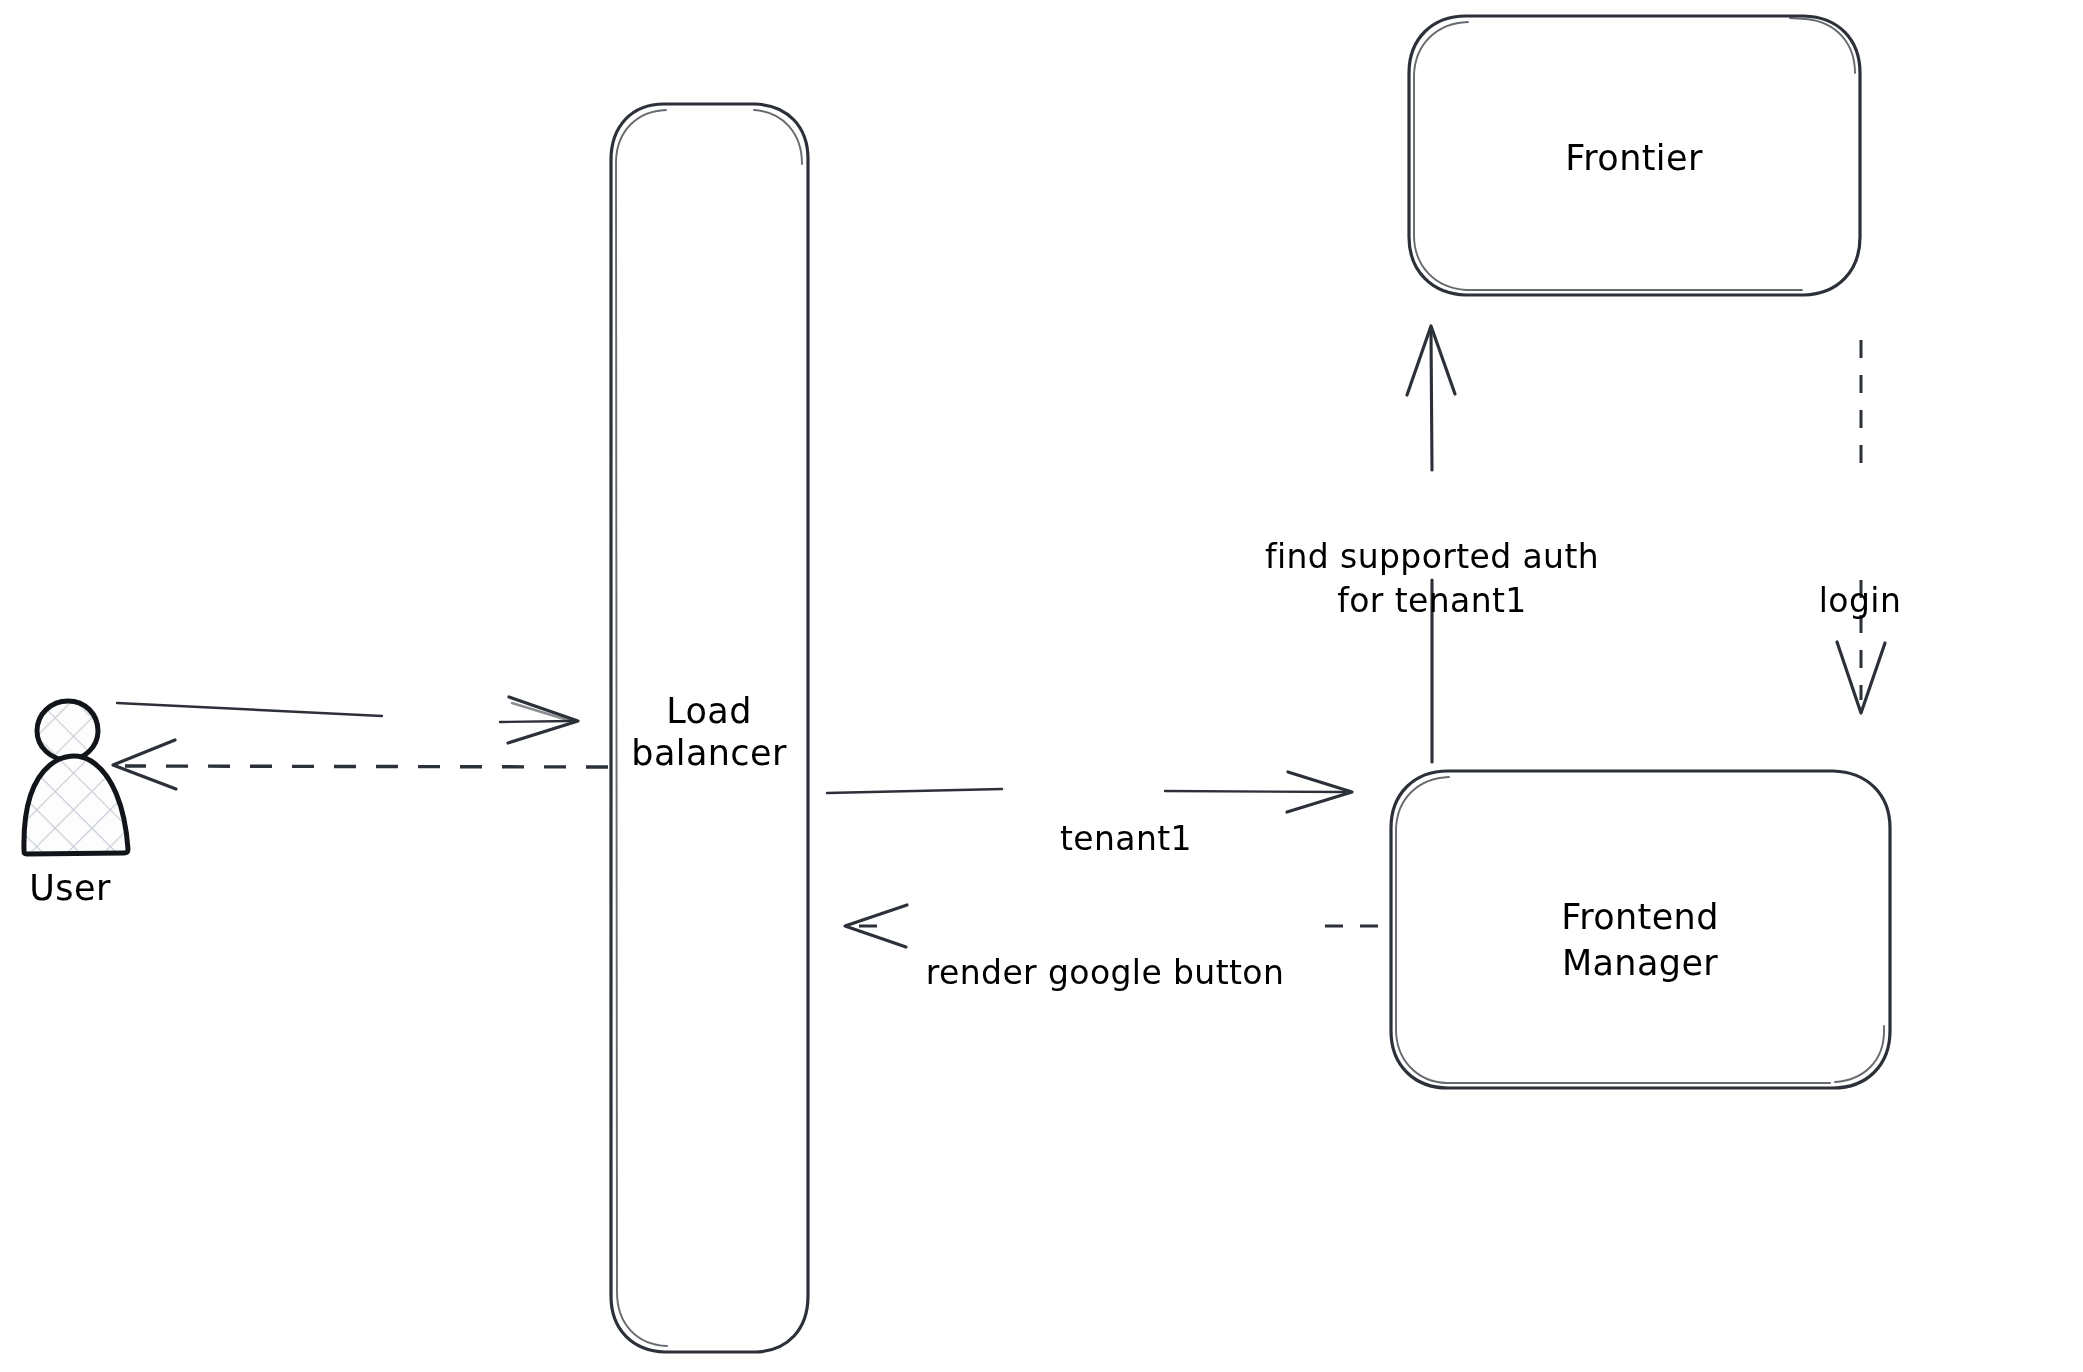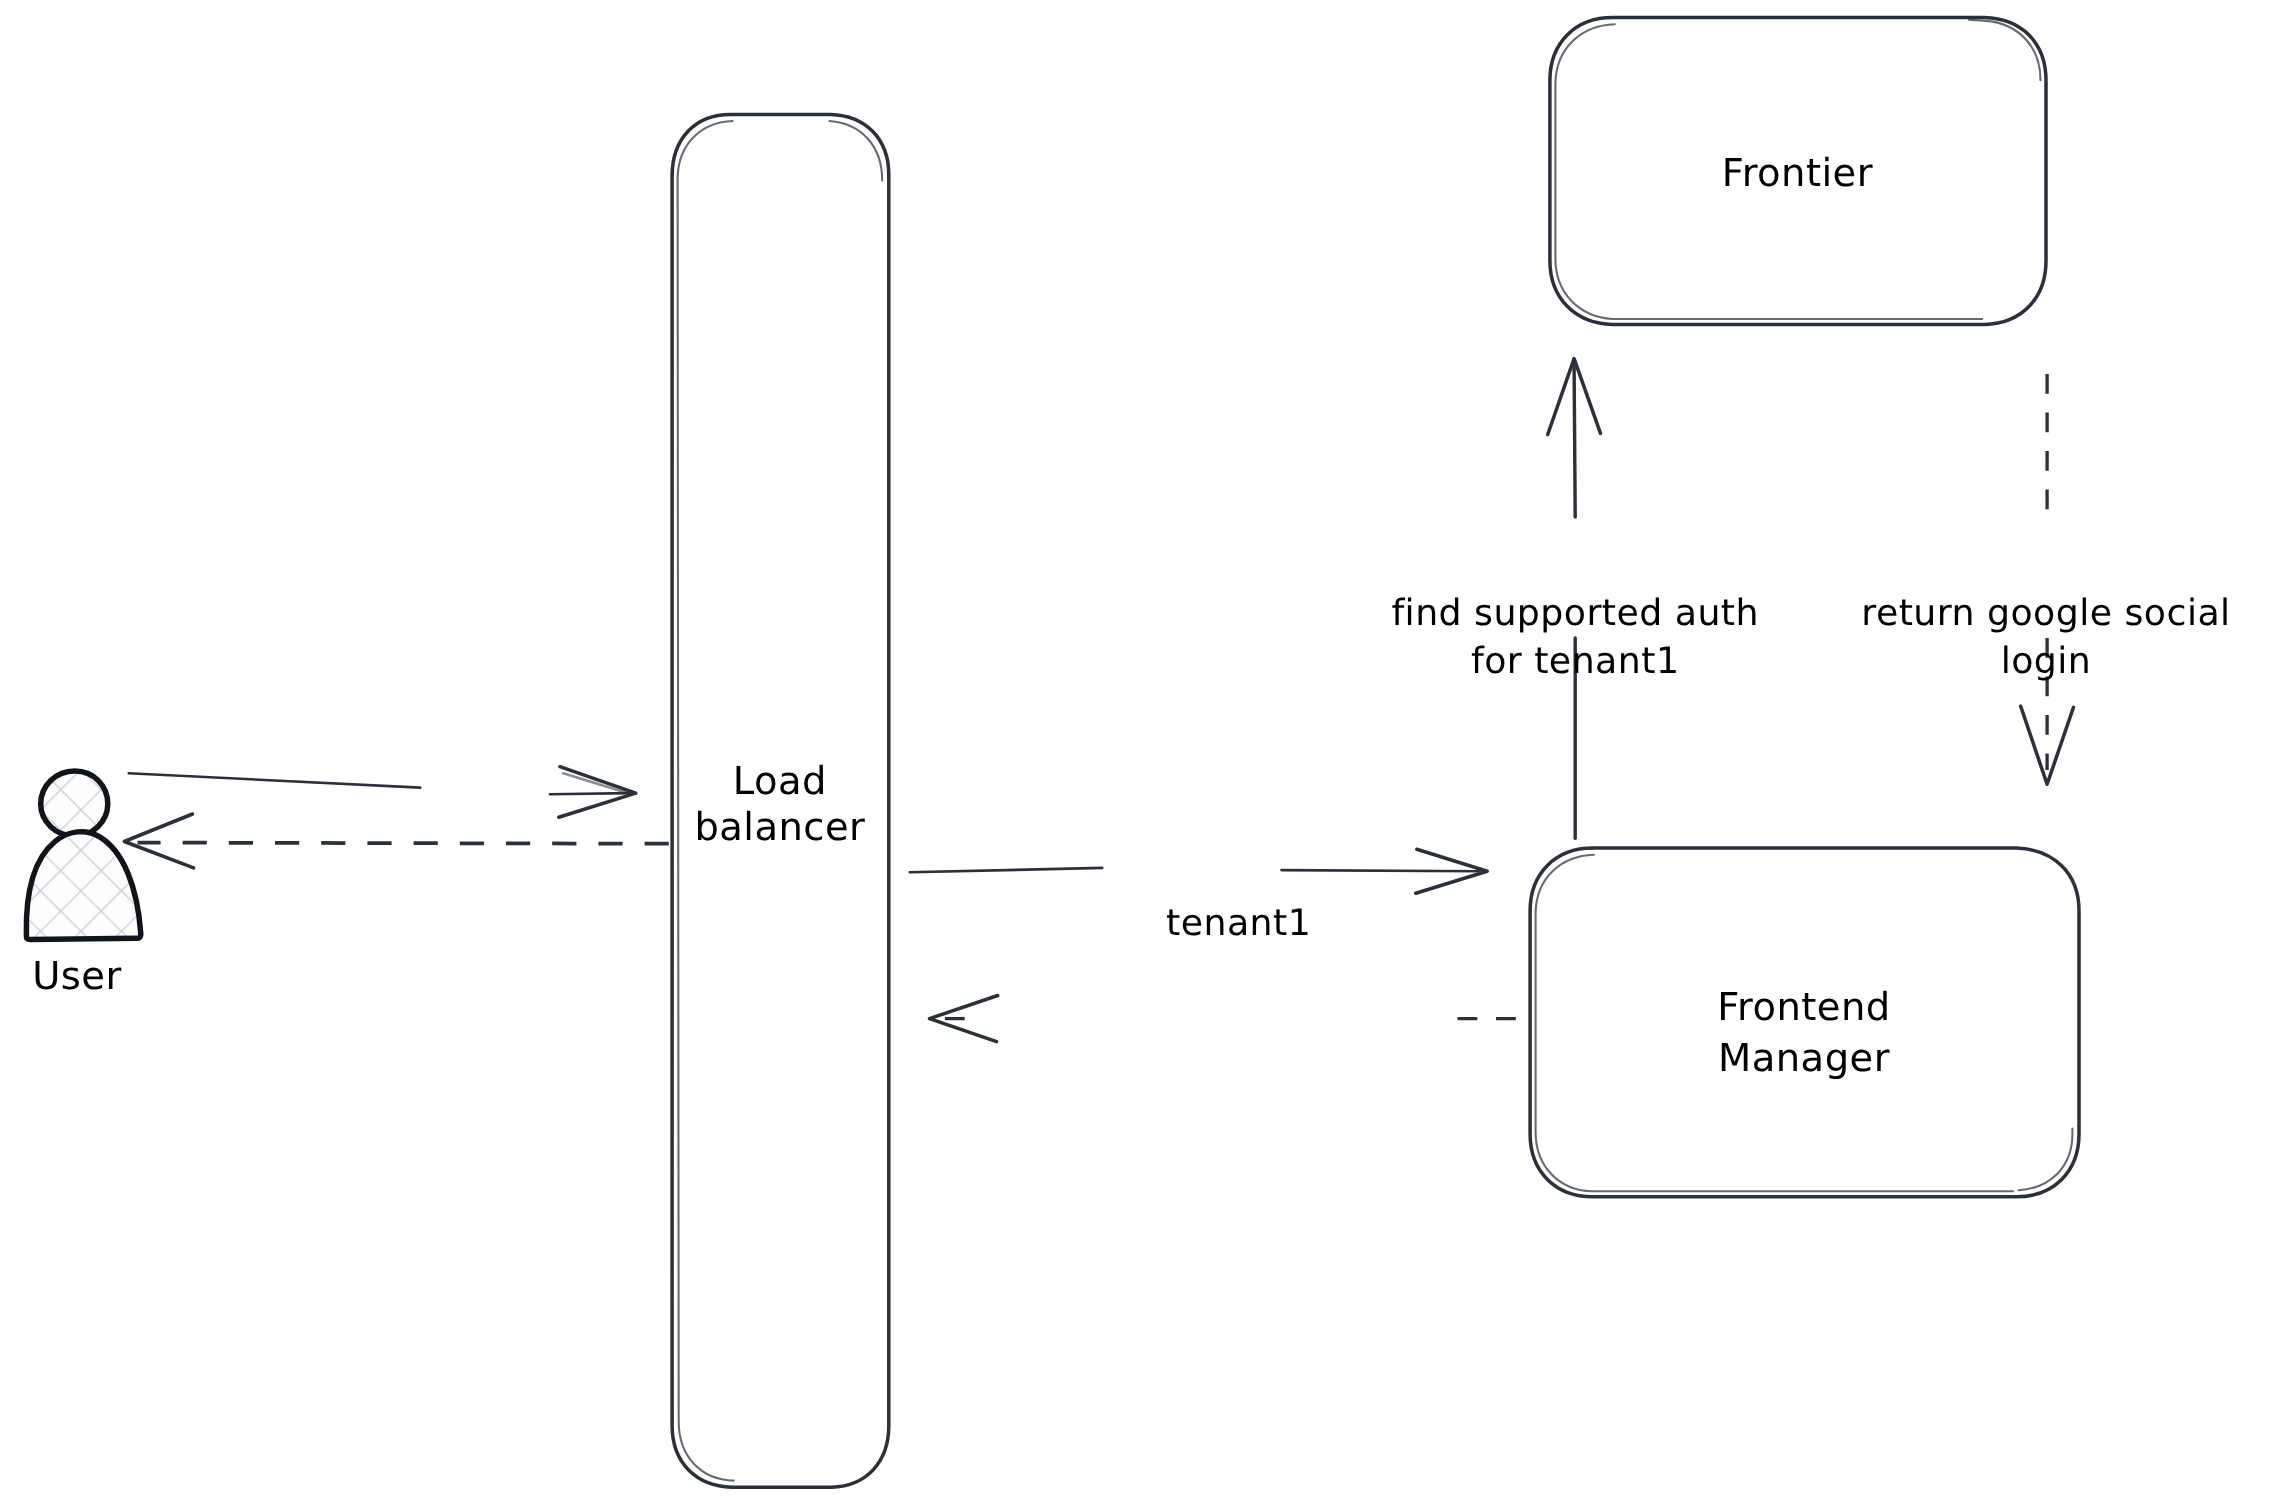--- a/index.html
+++ b/index.html
@@ -239,20 +239,20 @@
   <div class="lbl lbl-node" style="left:709px; top:753px;">balancer</div>
 
   <div class="lbl lbl-node" style="left:1634px; top:158px;">Frontier</div>
 
   <div class="lbl lbl-node" style="left:1640px; top:917px;">Frontend</div>
   <div class="lbl lbl-node" style="left:1640px; top:963px;">Manager</div>
 
 
   <div class="lbl lbl-edge" style="left:1126px; top:791px;">tenant1</div>
 
+  <div class="lbl lbl-edge" style="left:1105px; top:925px;">render google button</div>
 
   <div class="lbl lbl-edge lbl-edge-multiline" style="left:1432px; top:509px;">find supported auth</div>
   <div class="lbl lbl-edge lbl-edge-multiline" style="left:1432px; top:553px;">for tenant1</div>
 
-  <div class="lbl lbl-edge lbl-edge-multiline" style="left:1860px; top:509px;">return google social</div>
   <div class="lbl lbl-edge lbl-edge-multiline" style="left:1860px; top:553px;">login</div>
 
 </div>
 
 </body></html>

